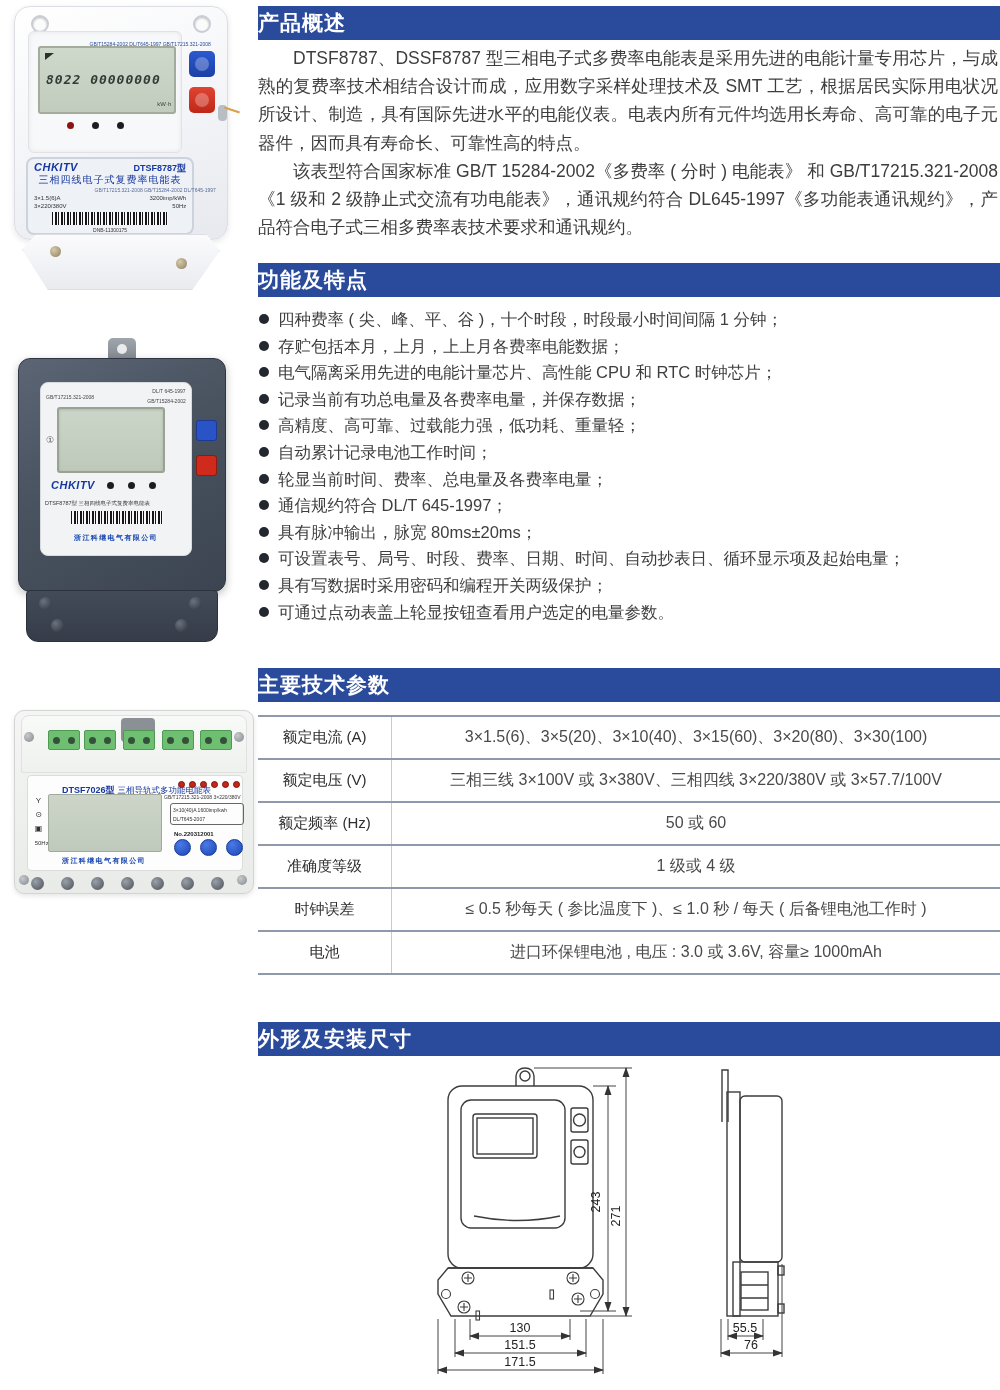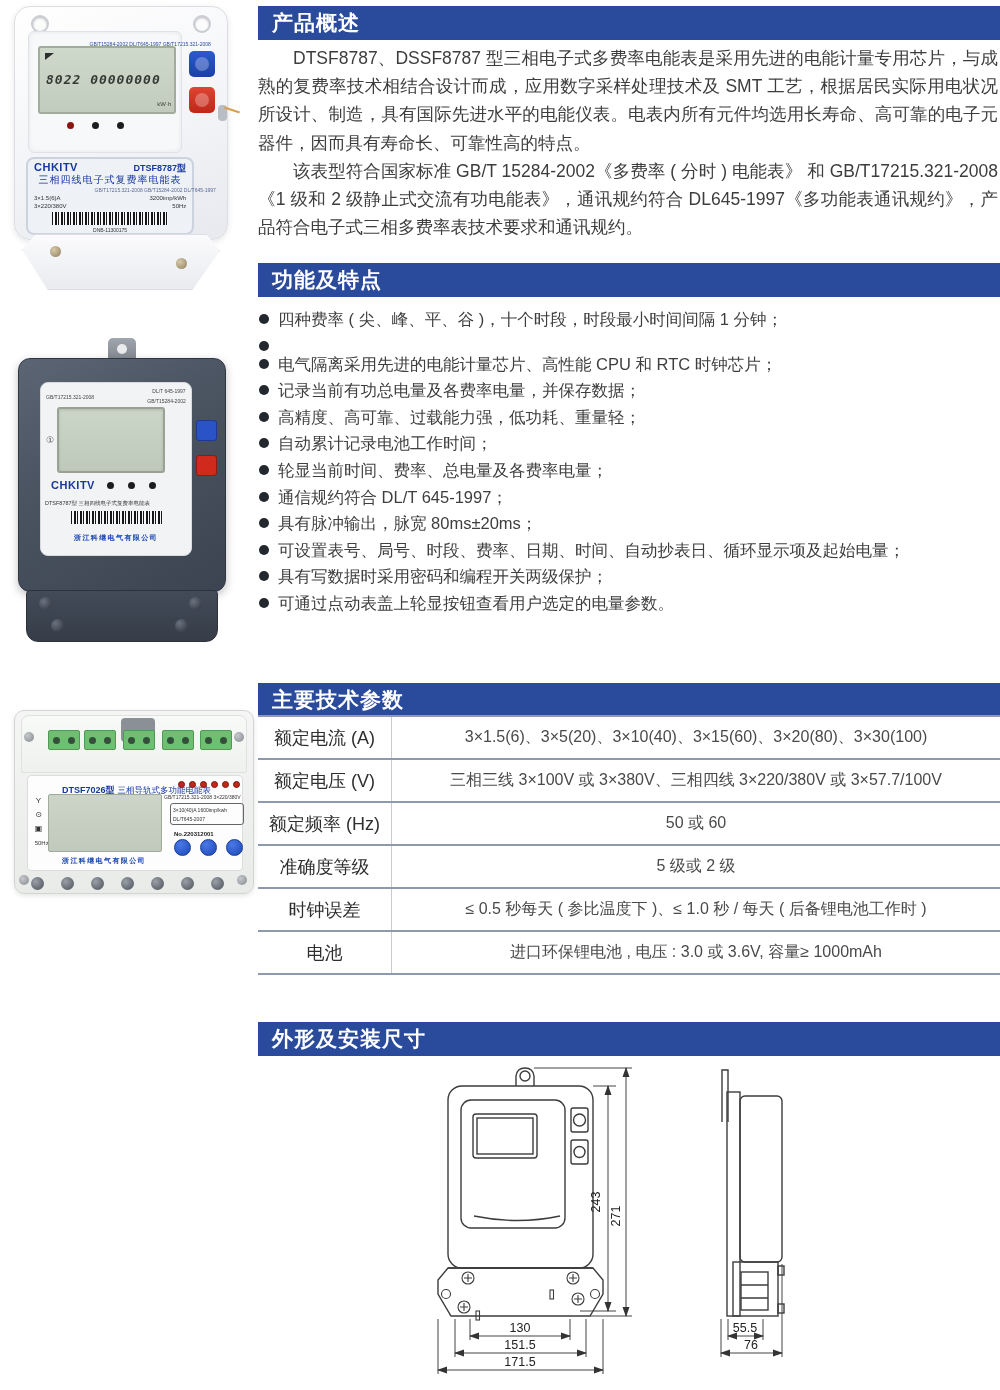--- a/index.html
+++ b/index.html
@@ -2,33 +2,33 @@
 <html><head>
 <meta charset="utf-8">
 <style>
   html,body{margin:0;padding:0;background:#ffffff;}
   .page{position:relative;width:1000px;height:1390px;background:#ffffff;overflow:hidden;
         font-family:"Liberation Sans","DejaVu Sans",sans-serif;}
 
   
   .right-col{position:absolute;left:258px;top:0;width:742px;height:1390px;}
   .sec-header{position:absolute;left:0;width:742px;height:34px;background:#2a4a9b;color:#ffffff;
-              font-size:21px;font-weight:bold;line-height:34px;padding-left:14px;
+              font-size:21px;font-weight:bold;line-height:34px;
               box-sizing:border-box;letter-spacing:1px;}
   .overview-text{position:absolute;top:44px;left:0;width:740px;}
   .para{margin:0;font-size:17.5px;line-height:28.2px;color:#3d3d3d;text-align:justify;text-indent:2em;}
 
   .features{position:absolute;top:306px;left:0;width:742px;list-style:none;margin:0;padding:0;}
   .feature-item{display:flex;align-items:flex-start;font-size:16.5px;line-height:26.6px;color:#3e3e3e;}
   .bullet{flex:0 0 auto;width:10px;height:10px;border-radius:50%;background:#23272e;margin:8px 9px 0 1px;}
 
   .spec-table{position:absolute;top:715px;left:0;width:742px;border-collapse:collapse;table-layout:fixed;}
   .spec-table td{border-top:2px solid #8e99ad;height:41px;text-align:center;vertical-align:middle;padding:0 6px;}
   .spec-table tr:last-child td{border-bottom:2px solid #8e99ad;}
-  .spec-label{width:121px;border-right:1px solid #c6cad3;font-size:18px;color:#2e2e2e;}
+  .spec-label{width:121px;border-right:1px solid #c6cad3;font-size:15px;color:#2e2e2e;}
   .spec-value{font-size:16px;color:#4a4a4a;}
 
   .drawing{position:absolute;left:172px;top:1064px;}
 
   
   .tiny{display:inline-block;font-size:10px;white-space:nowrap;transform-origin:50% 50%;}
   .lt{transform-origin:0 50%;}
   .rt{transform-origin:100% 50%;}
   .sc5{transform:scale(.5);} .sc55{transform:scale(.55);} .sc6{transform:scale(.6);} .sc7{transform:scale(.7);}
 
@@ -57,21 +57,21 @@
   .m1-btn{position:absolute;width:26px;height:26px;border-radius:5px;}
   .m1-btn::after{content:"";position:absolute;left:6px;top:6px;width:14px;height:14px;border-radius:50%;
                  background:rgba(255,255,255,.28);}
   .m1-btn-blue{left:174px;top:44px;background:linear-gradient(#2c5ad0,#1b3fa6);}
   .m1-btn-red{left:174px;top:80px;background:linear-gradient(#e04432,#bf2718);}
   .m1-seal{position:absolute;left:203px;top:98px;width:9px;height:16px;background:#b9bdc4;border-radius:4px;}
   .m1-seal::after{content:"";position:absolute;left:6px;top:4px;width:16px;height:2px;background:#d9a04a;transform:rotate(18deg);}
   .m1-card{position:absolute;left:11px;top:150px;width:168px;height:78px;background:#eef1f6;
            border:2px solid #ccd2de;border-radius:8px;box-sizing:border-box;padding:2px 6px;}
   .m1-row1{display:flex;justify-content:space-between;align-items:baseline;}
-  .brand{color:#16379f;font-weight:bold;font-size:11px;letter-spacing:.5px;}
+  .brand{color:#16379f;font-weight:bold;font-style:italic;font-size:11px;letter-spacing:.5px;}
   .m1-model{color:#16379f;font-weight:bold;font-size:9px;}
   .m1-tname{text-align:center;color:#16379f;font-size:10px;letter-spacing:1px;line-height:10px;}
   .m1-stdline{text-align:center;color:#5a6b96;line-height:7px;}
   .m1-rating{display:flex;justify-content:space-between;color:#333;line-height:8px;}
   .barcode{background:repeating-linear-gradient(90deg,#15151a 0px,#15151a 1px,#f8f8f8 1px,#f8f8f8 3px,
            #15151a 3px,#15151a 5px,#f8f8f8 5px,#f8f8f8 6px);}
   .m1-bar{width:116px;height:13px;margin:2px auto 0;}
   .m1-bartext{text-align:center;color:#333;line-height:6px;}
   .m1-company{text-align:center;color:#16379f;font-weight:bold;letter-spacing:1.5px;line-height:9px;}
   .m1-bcover{position:absolute;left:8px;top:228px;width:196px;height:54px;
@@ -318,20 +318,21 @@
 
     <div class="sec-header" style="top:263px;">功能及特点</div>
 
     <ul class="features">
       <li class="feature-item">
           <span class="bullet"></span>
           <span>四种费率 ( 尖、峰、平、谷 )，十个时段，时段最小时间间隔 1 分钟；</span>
         </li>
       <li class="feature-item">
           <span class="bullet"></span>
+          <span>存贮包括本月，上月，上上月各费率电能数据；</span>
         </li>
       <li class="feature-item">
           <span class="bullet"></span>
           <span>电气隔离采用先进的电能计量芯片、高性能 CPU 和 RTC 时钟芯片；</span>
         </li>
       <li class="feature-item">
           <span class="bullet"></span>
           <span>记录当前有功总电量及各费率电量，并保存数据；</span>
         </li>
       <li class="feature-item">
@@ -361,39 +362,39 @@
       <li class="feature-item">
           <span class="bullet"></span>
           <span>具有写数据时采用密码和编程开关两级保护；</span>
         </li>
       <li class="feature-item">
           <span class="bullet"></span>
           <span>可通过点动表盖上轮显按钮查看用户选定的电量参数。</span>
         </li>
     </ul>
 
-    <div class="sec-header" style="top:668px;margin-top:15px;">主要技术参数</div>
+    <div class="sec-header" style="top:668px;">主要技术参数</div>
 
     <table class="spec-table">
       <tbody>
         <tr>
           <td class="spec-label">额定电流 (A)</td>
           <td class="spec-value">3×1.5(6)、3×5(20)、3×10(40)、3×15(60)、3×20(80)、3×30(100)</td>
         </tr>
         <tr>
           <td class="spec-label">额定电压 (V)</td>
           <td class="spec-value">三相三线 3×100V 或 3×380V、三相四线 3×220/380V 或 3×57.7/100V</td>
         </tr>
         <tr>
           <td class="spec-label">额定频率 (Hz)</td>
           <td class="spec-value">50 或 60</td>
         </tr>
         <tr>
           <td class="spec-label">准确度等级</td>
-          <td class="spec-value">5 级或 2 级</td>
+          <td class="spec-value">1 级或 4 级</td>
         </tr>
         <tr>
           <td class="spec-label">时钟误差</td>
           <td class="spec-value">≤ 0.5 秒每天 ( 参比温度下 )、≤ 1.0 秒 / 每天 ( 后备锂电池工作时 )</td>
         </tr>
         <tr>
           <td class="spec-label">电池</td>
           <td class="spec-value">进口环保锂电池 , 电压 : 3.0 或 3.6V, 容量≥ 1000mAh</td>
         </tr>
       </tbody>

